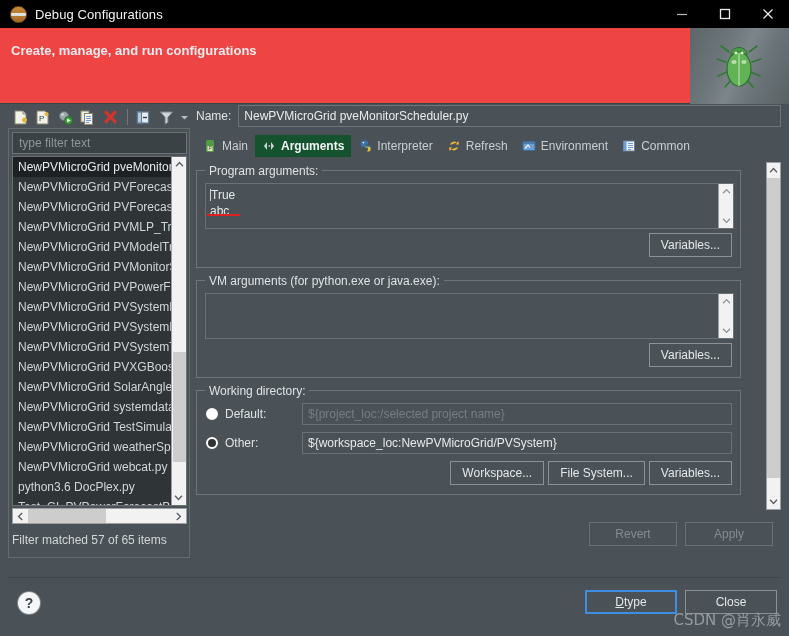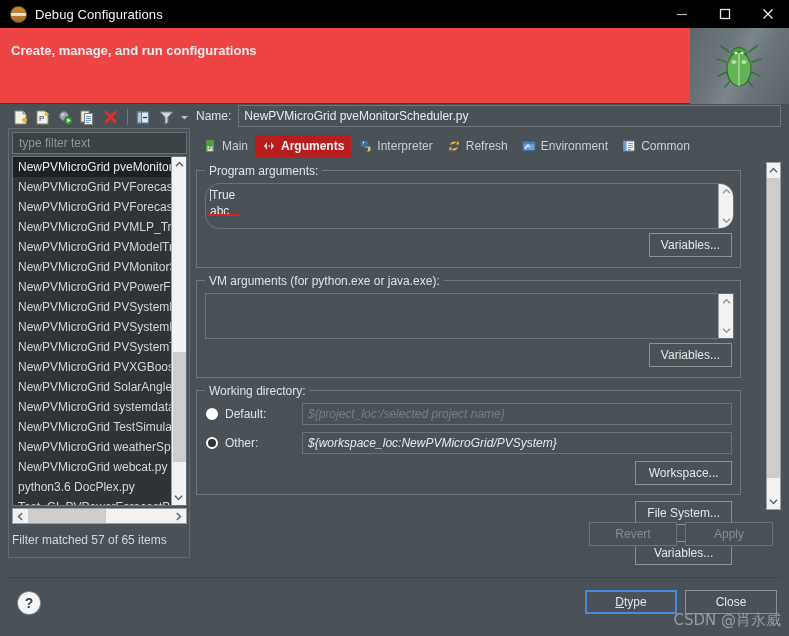--- a/index.html
+++ b/index.html
@@ -105,21 +105,21 @@
   .name-input{
     flex:1;height:22px;background:#4a5257;border:1px solid #6e767a;
     box-sizing:border-box;color:#e8ebec;font-size:12px;line-height:20px;
     padding-left:5px;overflow:hidden;white-space:nowrap;
   }
   .tabs{display:flex;align-items:center;height:22px;margin-top:7px;gap:0;}
   .tab{
     display:flex;align-items:center;gap:5px;height:22px;padding:0 7px;
     font-size:12px;color:#c9ced1;box-sizing:border-box;white-space:nowrap;
   }
-  .tab.active{background:#b91c1c;color:#f2f4f5;font-weight:bold;}
+  .tab.active{background:#14532d;color:#f2f4f5;font-weight:bold;}
   .tab .ic{width:14px;height:14px;flex:none;display:block;}
 
   .panel{
     position:absolute;left:0;top:58px;width:560px;height:348px;
   }
   .gbox{
     position:absolute;border:1px solid #6e767a;box-sizing:border-box;
   }
   .gtitle{
     position:absolute;top:-7px;left:8px;background:#4a5257;
@@ -154,21 +154,21 @@
   .radio{
     width:12px;height:12px;border-radius:50%;border:2px solid #e9ecee;
     box-sizing:border-box;margin-right:7px;flex:none;position:relative;background:#4a5257;
   }
   .radio.filled{background:#ffffff;border-color:#ffffff;}
   .radio.ring{background:#2f3437;border-color:#ffffff;}
   .radio-label{font-size:12px;color:#dfe2e4;}
   .wd-input{
     position:absolute;height:22px;background:#4a5257;border:1px solid #6a7276;
     box-sizing:border-box;font-size:12px;line-height:20px;padding-left:5px;
-    overflow:hidden;white-space:nowrap;font-style:italic;
+    overflow:hidden;white-space:nowrap;
   }
   .wd-input.ph{color:#767e82;}
   .wd-input.val{color:#e6e9ea;}
 
   .mainsb{
     position:absolute;right:0;top:58px;width:15px;height:348px;
     background:#f2f2f2;border:1px solid #9aa0a3;box-sizing:border-box;
   }
   .mainsb .arr{height:15px;display:flex;align-items:center;justify-content:center;}
   .mainsb .thumb{position:absolute;left:0;top:15px;width:13px;height:300px;background:#cdcdcd;}
@@ -435,21 +435,21 @@
                 </g>
               </svg></span>
             <span>Common</span>
           </div>
         </div>
 
       <div class="panel">
 
         <div class="gbox" style="left:0;top:8px;width:545px;height:98px;">
           <div class="gtitle">Program arguments:</div>
-          <div class="ta" style="left:8px;top:12px;width:529px;height:46px;border-radius:14px;">
+          <div class="ta" style="left:8px;top:12px;width:529px;height:46px;">
             <div class="txt">
               <div><span class="caret"></span><span>True</span></div>
               <div>abc</div>
             </div>
             <div class="ta-sb">
               <div class="arr">
                 <svg width="9" height="7" viewBox="0 0 9 7">
                     <path d="M1 5.2 L4.5 1.6 L8 5.2" stroke="#8d9498" stroke-width="1.3" fill="none"></path>
                   </svg>
               </div>
@@ -492,21 +492,21 @@
             <span class="radio-label">Default:</span>
           </div>
           <div class="wd-input ph" style="left:105px;top:12px;width:430px;">${project_loc:/selected project name}</div>
 
           <div class="radio-row" style="left:9px;top:41px;">
             <span class="radio ring"></span>
             <span class="radio-label">Other:</span>
           </div>
           <div class="wd-input val" style="left:105px;top:41px;width:430px;">${workspace_loc:NewPVMicroGrid/PVSystem}</div>
 
-          <div style="position:absolute;right:8px;top:70px;display:flex;gap:16px;flex-direction:column;">
+          <div style="position:absolute;right:8px;top:70px;display:flex;gap:4px;">
             <div class="btn">Workspace...</div>
             <div class="btn">File System...</div>
             <div class="btn">Variables...</div>
           </div>
         </div>
       </div>
 
       <div class="mainsb">
         <div class="arr">
           <svg width="9" height="7" viewBox="0 0 9 7">

